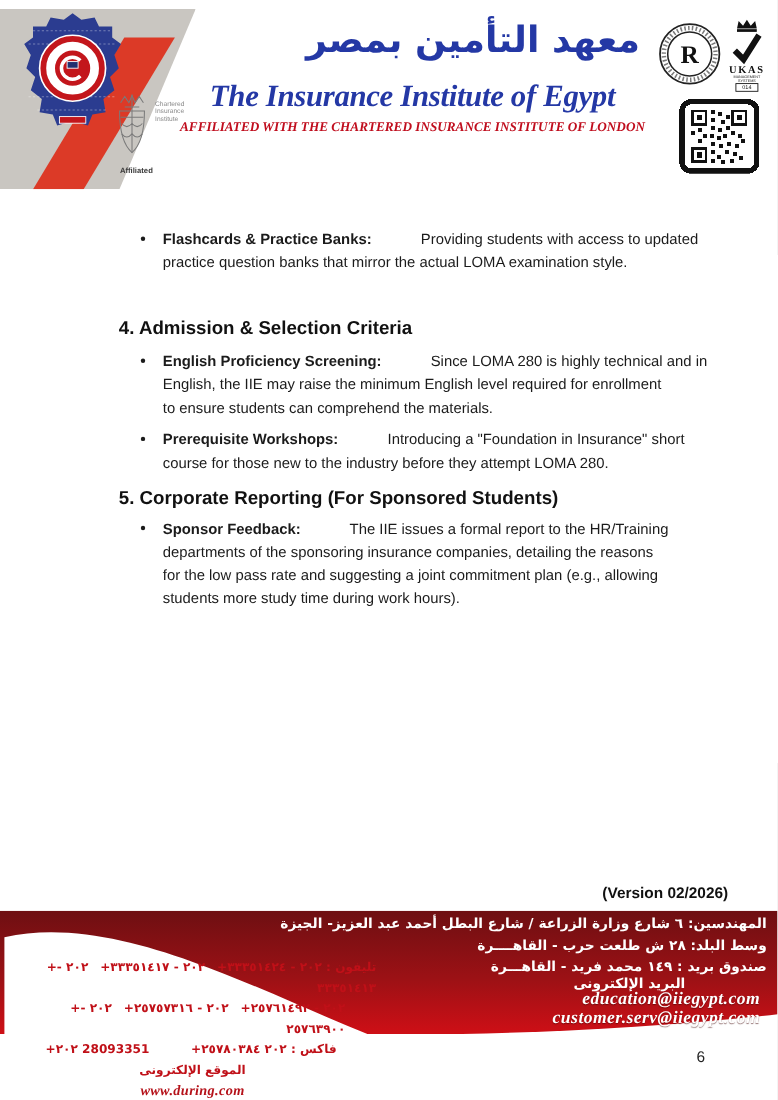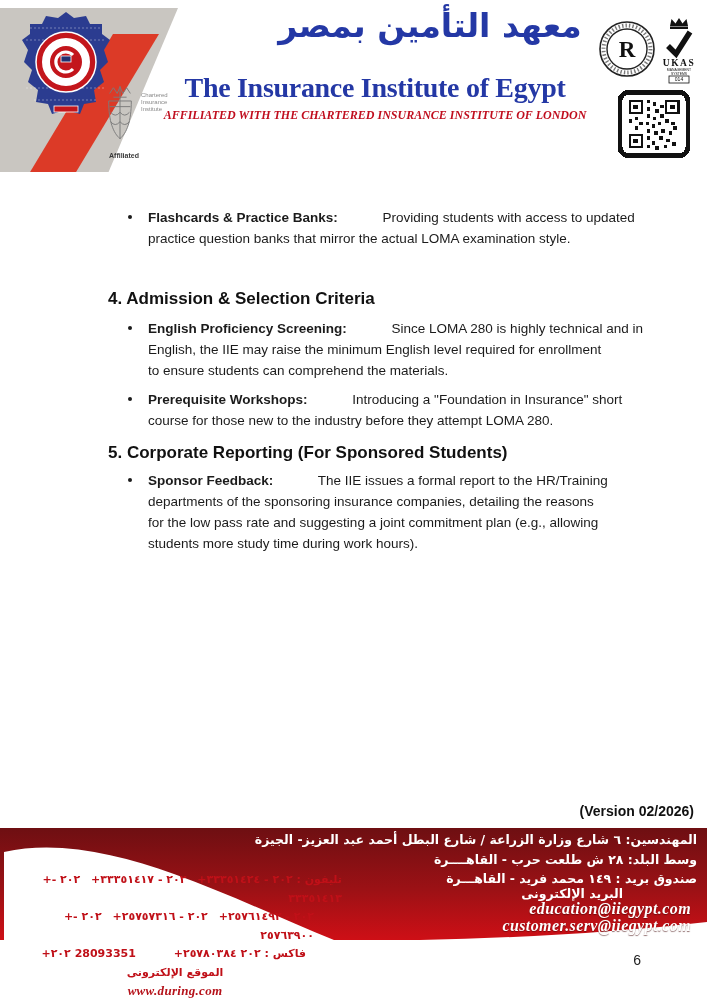--- a/index.html
+++ b/index.html
@@ -8,25 +8,25 @@
 
   
   .hdr-gray{position:absolute;left:0;top:8px;width:178px;height:164px;background:#c9c6c1;
             clip-path:polygon(0 0,100% 0,61% 100%,0 100%);}
   .hdr-stripe{position:absolute;left:113px;top:26px;width:46px;height:140px;background:#dc3a27;
               transform:skewX(-31deg);transform-origin:top left;}
   .crest{position:absolute;left:20px;top:10px;}
   .cii{position:absolute;left:103px;top:84px;width:80px;height:84px;}
   .cii-label{position:absolute;left:38px;top:8px;font-size:6px;line-height:7px;color:#8a8a8a;}
   .cii-caption{position:absolute;left:6px;top:68px;font-size:7px;font-weight:bold;color:#3a3a3a;}
-  .title-ar{position:absolute;left:200px;top:6px;width:460px;text-align:center;direction:rtl;
+  .title-ar{position:absolute;left:200px;top:16px;width:460px;text-align:center;direction:rtl;
             font-family:"DejaVu Sans",sans-serif;font-weight:bold;font-size:33px;color:#2438a5;}
   .title-en{position:absolute;left:150px;top:72px;width:450px;text-align:center;
             font-family:"Liberation Serif",serif;font-weight:bold;font-size:28px;
-            letter-spacing:-0.3px;color:#2438a5;}
+            letter-spacing:-0.3px;color:#2438a5;font-style:italic;}
   .title-aff{position:absolute;left:160px;top:108px;width:430px;text-align:center;
              font-family:"Liberation Serif",serif;font-weight:bold;font-style:italic;
              font-size:12px;color:#c00e1e;}
   .seal{position:absolute;left:598px;top:20px;}
   .ukas{position:absolute;left:656px;top:16px;}
   .qr{position:absolute;left:617px;top:90px;}
 
   
   .doc-body{position:absolute;left:108px;top:207px;width:548px;color:#1b1b1b;}
   .bullet{margin:0;padding-left:40px;position:relative;font-size:13.5px;line-height:21px;}
@@ -34,21 +34,21 @@
                   border-radius:50%;background:#1b1b1b;}
   .bullet .lead{font-weight:bold;}
   .bullet .rest{white-space:pre-line;margin-left:41px;}
   .sec-heading{margin:0;font-size:17px;font-weight:bold;color:#111;line-height:20px;
                font-family:"Liberation Sans",sans-serif;}
   .mt-h4{margin-top:40px;margin-bottom:9px;}
   .mt-b3{margin-top:8px;}
   .mt-h5{margin-top:12px;margin-bottom:7px;}
 
   
-  .version{position:absolute;right:13px;top:803px;font-size:14px;font-weight:bold;color:#111;}
+  .version{position:absolute;right:45px;top:803px;font-size:14px;font-weight:bold;color:#111;}
   .band{position:absolute;left:0;top:828px;}
   .ft-address{position:absolute;right:10px;top:830px;width:560px;direction:rtl;text-align:right;
               color:#ffffff;font-weight:bold;font-size:12.5px;line-height:19.5px;
               font-family:"DejaVu Sans",sans-serif;}
   .ft-email-label{position:absolute;right:84px;top:886px;color:#ffffff;font-weight:bold;
                   font-size:12.5px;direction:rtl;font-family:"DejaVu Sans",sans-serif;}
   .ft-email{position:absolute;right:16px;color:#ffffff;font-family:"Liberation Serif",serif;
             font-weight:bold;font-style:italic;font-size:16px;letter-spacing:0.4px;
             text-shadow:0 1px 1px rgba(60,0,0,0.55);}
   .ft-email.e1{top:900px;}

